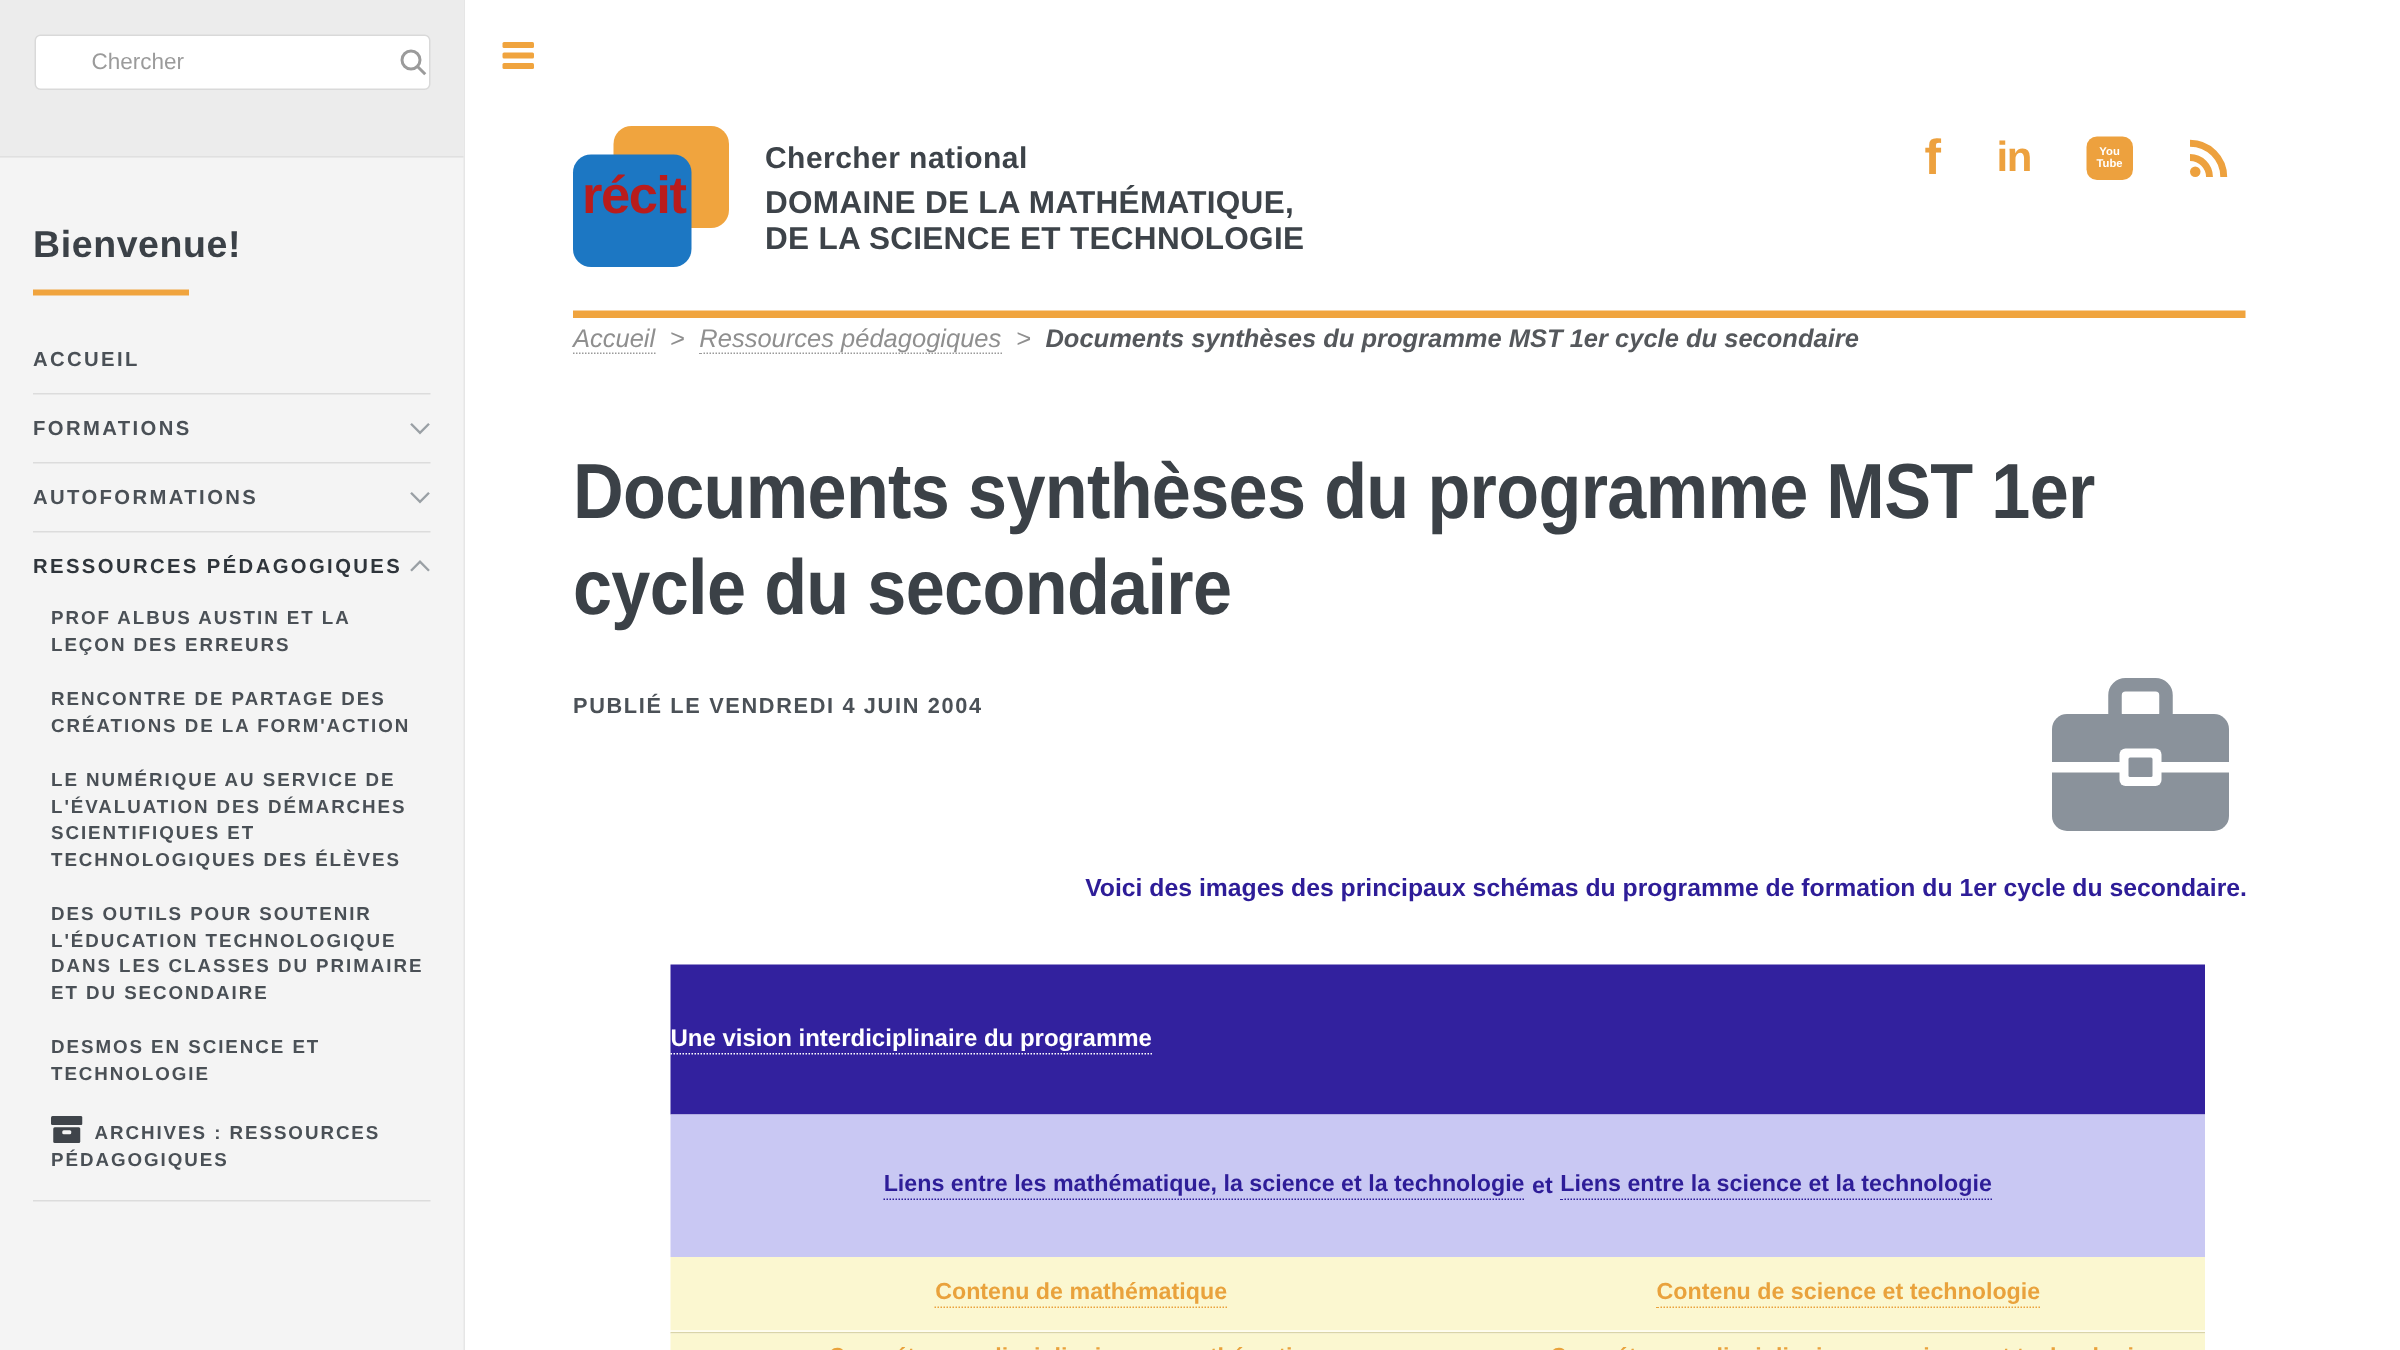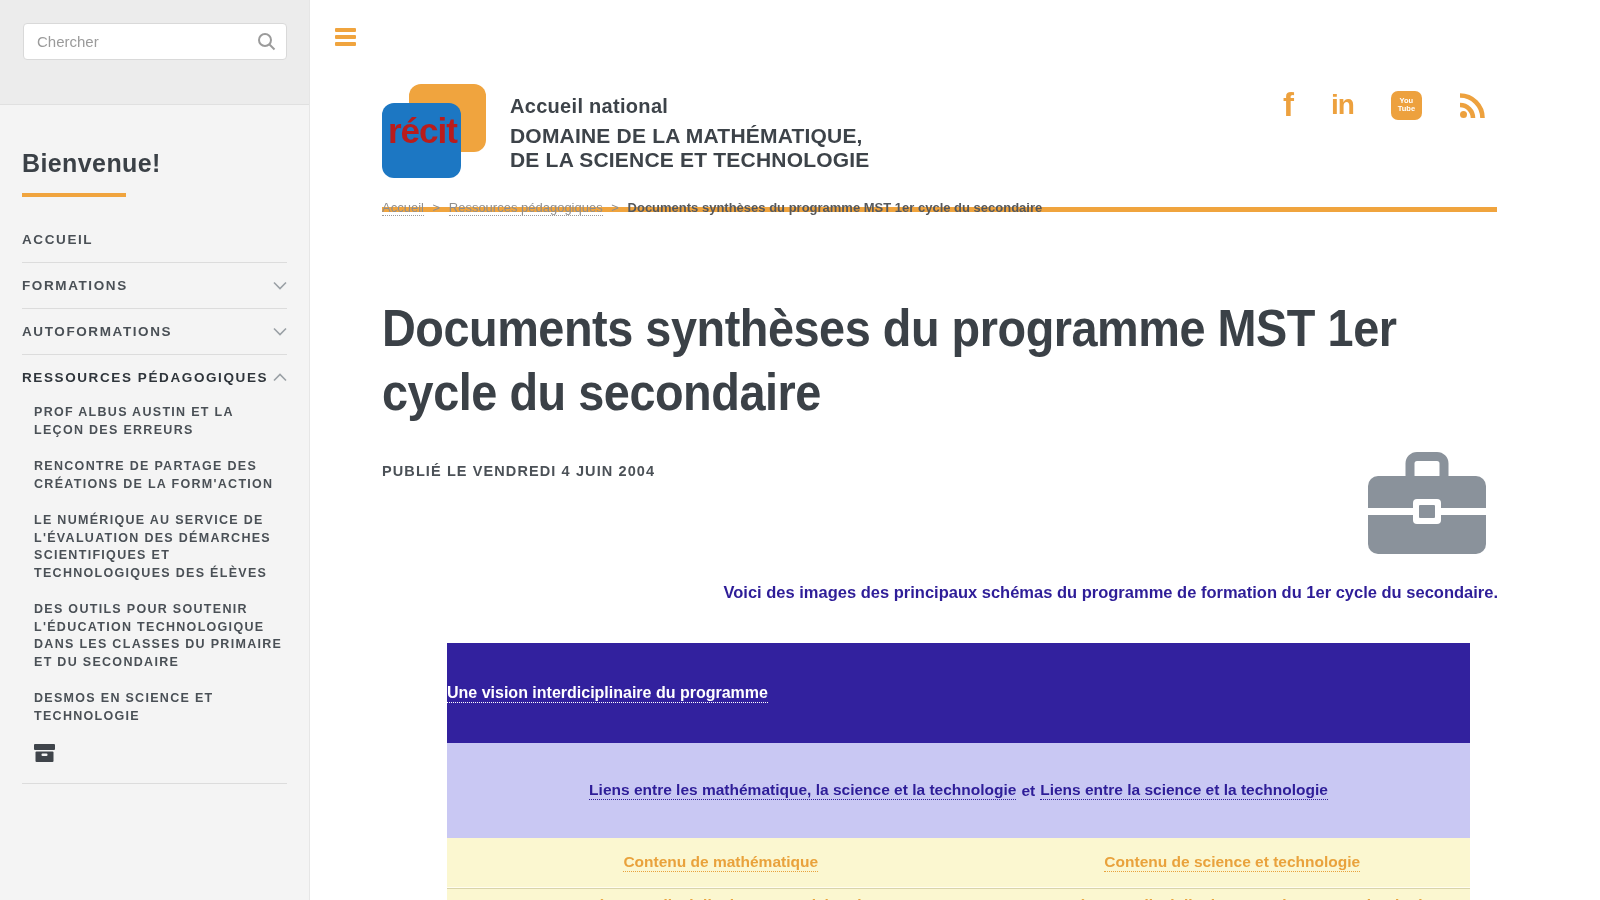--- a/index.html
+++ b/index.html
@@ -9,21 +9,21 @@
 
   
   .sidebar { position:absolute; left:0; top:0; width:310px; height:900px;
              background:#f4f4f4; border-right:1px solid #e6e6e6; }
   .search-area { height:105px; background:#ececec; border-bottom:1px solid #e0e0e0;
                  padding:23px 23px 0 23px; }
   .search-box { display:flex; align-items:center; width:264px; height:37px;
                 background:#fff; border:1px solid #d9d9d9; border-radius:4px; }
   .search-box input { flex:1; border:none; outline:none; background:transparent;
                       padding:0 0 0 13px; font-size:15px; color:#555;
-                      font-family:"Liberation Sans", sans-serif; }
+                      font-family:"Liberation Sans", sans-serif;margin-left:24px; }
   .search-box input::placeholder { color:#9b9b9b; }
   .search-icon-wrap { padding:0 10px 0 6px; display:flex; align-items:center; cursor:pointer; }
 
   .welcome-wrap { padding:44px 22px 0 22px; }
   .welcome { font-size:25px; font-weight:800; letter-spacing:.4px; color:#3b4147; }
   .welcome-bar { width:104px; height:4px; background:#f0a43e; margin-top:15px; }
 
   .menu { margin:20px 22px 0 22px; }
   .menu-item { display:flex; align-items:center; justify-content:space-between;
                padding:15px 0; font-size:13.5px; font-weight:700; letter-spacing:1.6px;
@@ -61,21 +61,21 @@
   .social-item { cursor:pointer; display:flex; align-items:center; justify-content:center;
                  height:34px; }
   .fb-glyph { font-size:33px; font-weight:800; color:#eda13e; line-height:30px; }
   .in-glyph { font-size:28px; font-weight:800; color:#eda13e; letter-spacing:-1px; }
   .yt-box { width:31px; height:29px; background:#eda13e; border-radius:7px;
             display:flex; flex-direction:column; align-items:center; justify-content:center; }
   .yt-box span { color:#fff; font-size:7.5px; font-weight:800; line-height:8px; }
 
   .orange-rule { position:absolute; left:71px; top:207px; width:1115px; height:5px;
                  background:#f0a43e; }
-  .breadcrumb { position:absolute; left:71px; top:200px; font-size:13px; color:#8f8f8f; }
+  .breadcrumb { position:absolute; left:71px; top:216px; font-size:17px; color:#8f8f8f;font-style:italic; }
   .crumb-link { color:#8f8f8f; border-bottom:1px dotted #9a9a9a; cursor:pointer; }
   .crumb-sep { margin:0 5px; }
   .crumb-current { color:#55585c; font-weight:700; }
 
   .page-title { position:absolute; left:71px; top:296px; color:#3b4147;
                 font-size:52px; font-weight:800; letter-spacing:-.5px; line-height:64px;
                 transform:scaleX(.9); transform-origin:left top; white-space:nowrap; }
   .published { position:absolute; left:71px; top:463px; font-size:14.5px; font-weight:700;
                letter-spacing:1.1px; color:#4b5157; }
   .briefcase { position:absolute; left:1057px; top:452px; }
@@ -155,21 +155,21 @@
         <div class="subitem">PROF ALBUS AUSTIN ET LA LEÇON DES ERREURS</div>
         <div class="subitem">RENCONTRE DE PARTAGE DES CRÉATIONS DE LA FORM'ACTION</div>
         <div class="subitem">LE NUMÉRIQUE AU SERVICE DE L'ÉVALUATION DES DÉMARCHES SCIENTIFIQUES ET TECHNOLOGIQUES DES ÉLÈVES</div>
         <div class="subitem">DES OUTILS POUR SOUTENIR L'ÉDUCATION TECHNOLOGIQUE DANS LES CLASSES DU PRIMAIRE ET DU SECONDAIRE</div>
         <div class="subitem">DESMOS EN SCIENCE ET TECHNOLOGIE</div>
         <div class="subitem">
           <svg class="archive-icon" width="21" height="18" viewBox="0 0 21 18">
             <rect x="0" y="0" width="21" height="6" rx="1" fill="#3f444a"></rect>
             <rect x="1.5" y="7.5" width="18" height="10.5" rx="1" fill="#3f444a"></rect>
             <rect x="7.5" y="9.5" width="6" height="2.6" rx="1" fill="#f4f4f4"></rect>
-          </svg>
+          </svg><span>ARCHIVES : RESSOURCES PÉDAGOGIQUES</span>
         </div>
       </div>
 
       <div class="divider"></div>
       <div class="menu-end-gap"></div>
 
     </nav>
   </aside>
 
   <main class="main">
@@ -180,21 +180,21 @@
         <span></span>
     </div>
 
     <div class="brand">
       <div class="logo">
         <div class="logo-orange"></div>
         <div class="logo-blue"></div>
         <div class="logo-word">récit</div>
       </div>
       <div class="brand-text">
-        <div class="brand-service">Accueil national</div>
+        <div class="brand-service">Chercher national</div>
         <div class="brand-domain">
           <div>DOMAINE DE LA MATHÉMATIQUE,</div>
           <div>DE LA SCIENCE ET TECHNOLOGIE</div>
         </div>
       </div>
     </div>
 
     <div class="social">
       <span class="social-item">
         <span class="fb-glyph">f</span>

